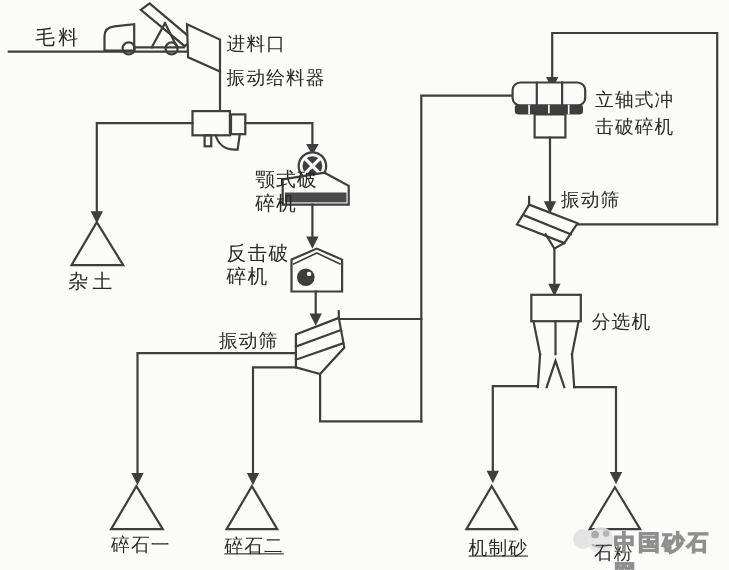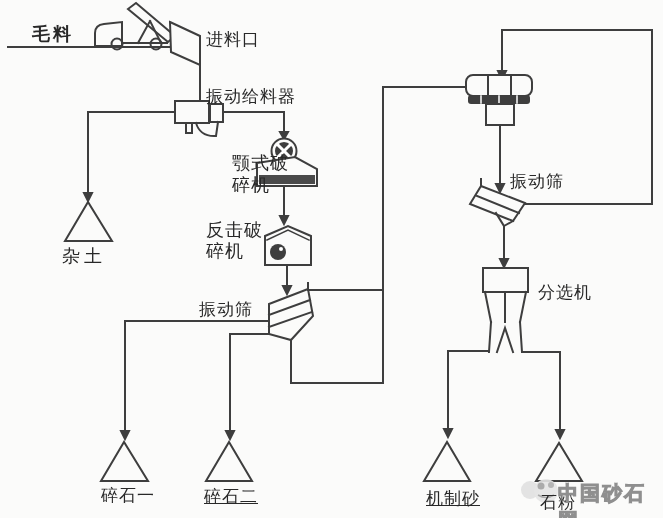--- a/index.html
+++ b/index.html
@@ -147,36 +147,38 @@
 
     <g>
       <circle cx="530" cy="490" r="9" fill="#dedede" opacity="0.85"></circle>
       <circle cx="546" cy="491" r="12" fill="#e4e4e4" opacity="0.9"></circle>
       <circle cx="541" cy="486" r="3.5" fill="#ababab"></circle>
       <circle cx="551" cy="485" r="3" fill="#b5b5b5"></circle>
       <path d="M538,495 Q546,500 554,495" stroke="#ababab" stroke-width="1.5" fill="none"></path>
     </g>
   </svg>
 
-  <div class="lbl big" style="left:32px;top:24px;letter-spacing:3px;font-weight:bold;">毛料</div>
+  <div class="lbl big" style="left:32px;top:24px;letter-spacing:3px;">毛料</div>
 
   <div class="lbl" style="left:206px;top:29px;">进料口</div>
 
-  <div class="lbl" style="left:206px;top:86px;">振动给料器</div>
+  <div class="lbl" style="left:206px;top:60px;">振动给料器</div>
 
   <div class="lbl big" style="left:62px;top:246px;letter-spacing:4px;">杂土</div>
 
   <div class="lbl big" style="left:200px;top:152px;line-height:22px;margin-left:32px;">颚式破
 碎机</div>
 
   <div class="lbl big" style="left:206px;top:220px;font-family:Liberation Serif, serif;">反击破
 碎机</div>
 
   <div class="lbl" style="left:199px;top:299px;">振动筛</div>
 
+  <div class="lbl" style="left:541px;top:78px;line-height:25px;">立轴式冲
+击破碎机</div>
 
   <div class="lbl" style="left:510px;top:171px;">振动筛</div>
 
   <div class="lbl" style="left:538px;top:282px;">分选机</div>
 
   <div class="lbl" style="left:101px;top:485px;">碎石一</div>
 
   <div class="lbl" style="left:204px;top:486px;text-decoration:underline;">碎石二</div>
 
   <div class="lbl" style="left:426px;top:488px;text-decoration:underline;">机制砂</div>

